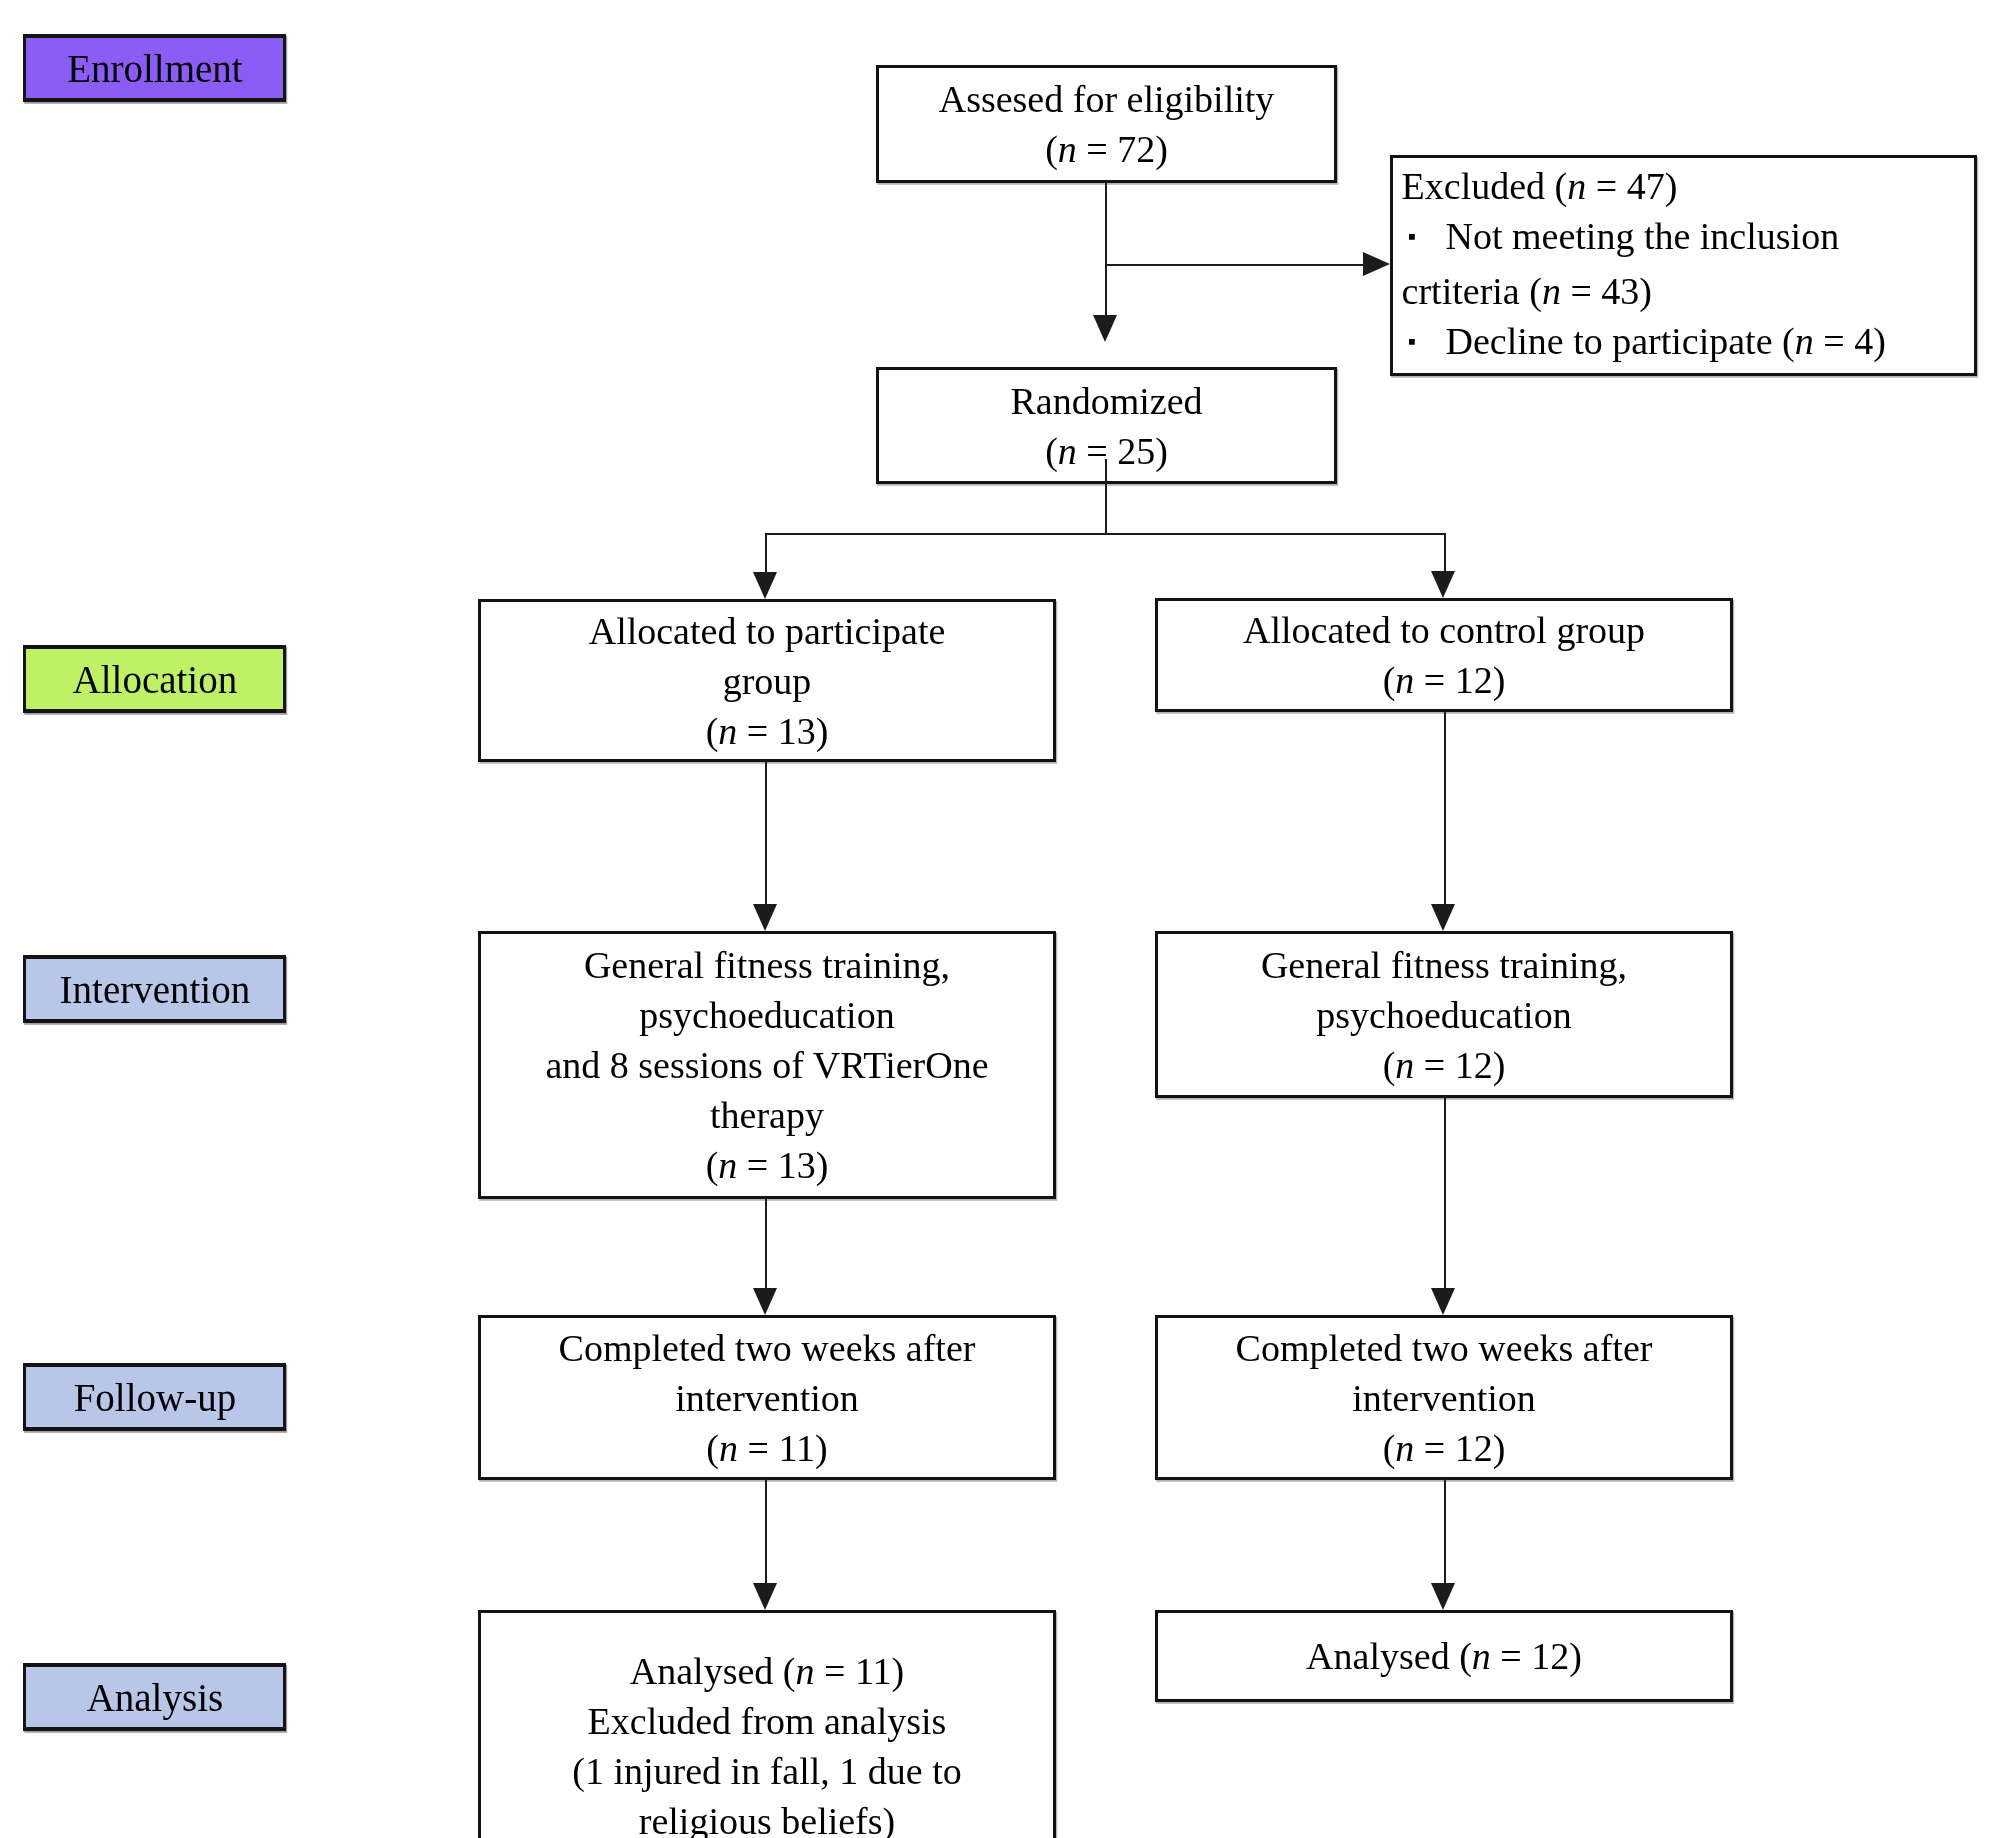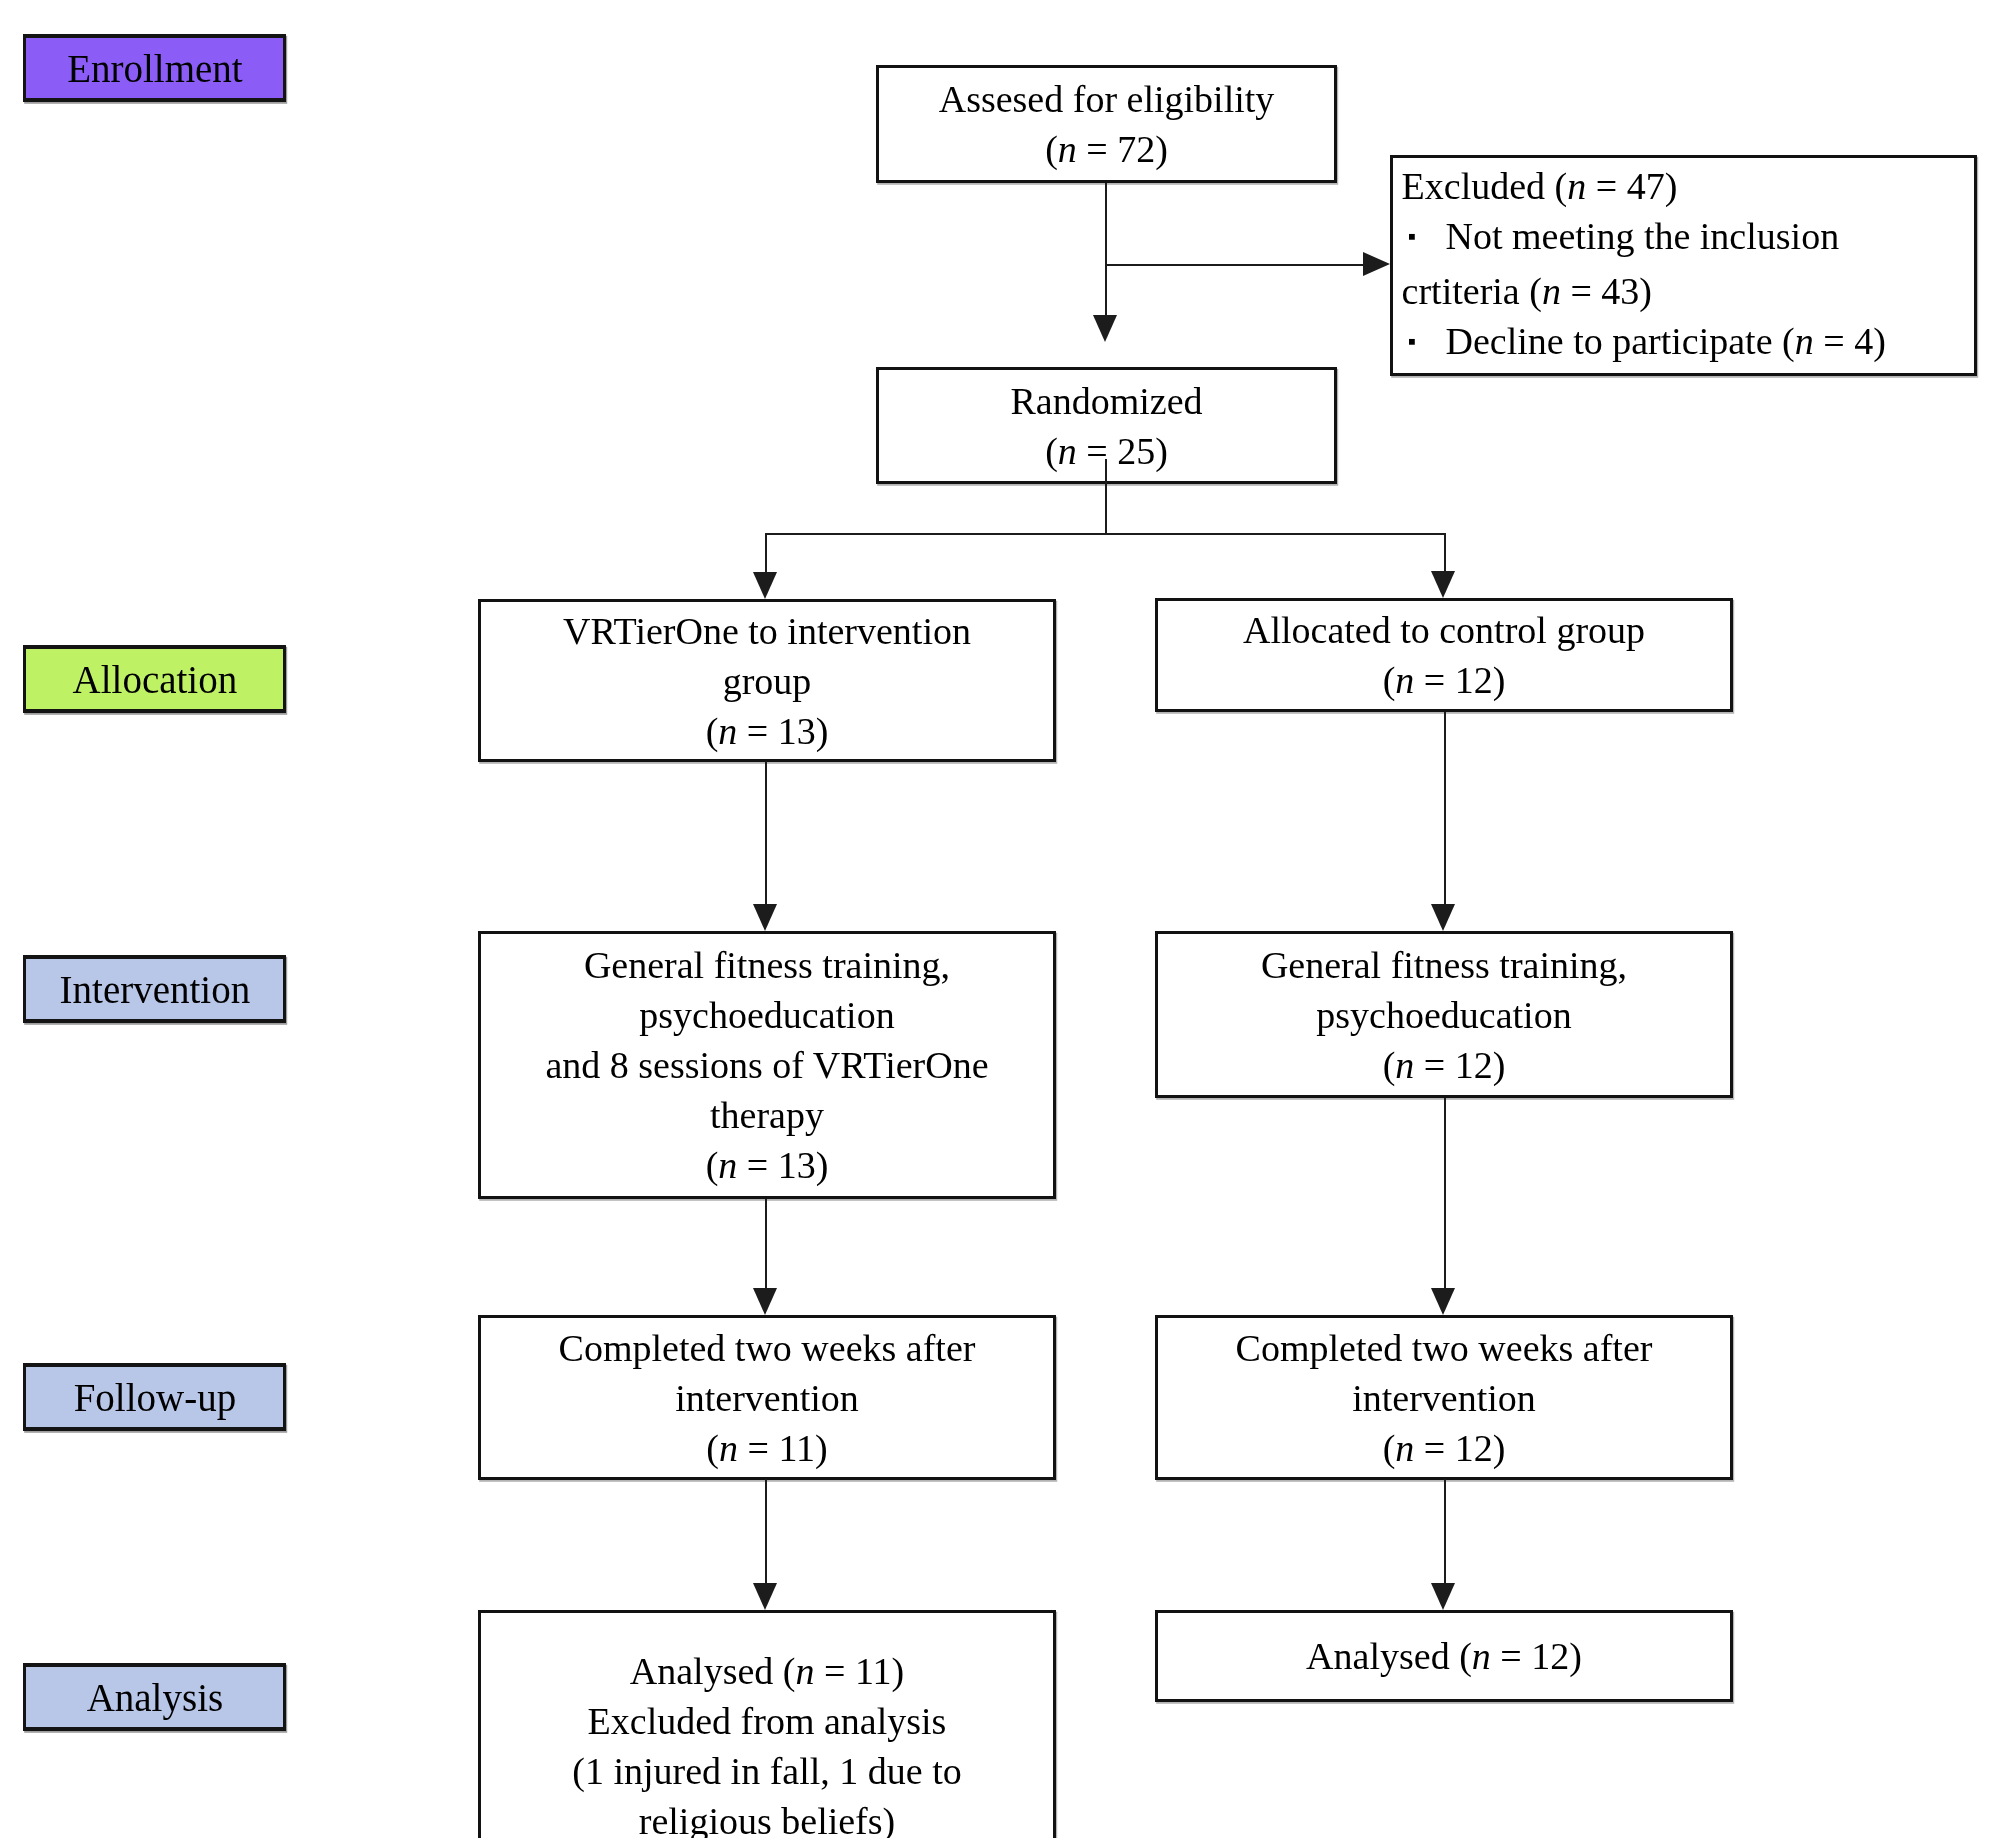--- a/index.html
+++ b/index.html
@@ -96,21 +96,21 @@
       <div class="line"><span>Excluded (</span><span class="it">n</span><span> = 47)</span></div>
       <div class="line"><span class="bullet">▪</span><span>Not meeting the inclusion</span></div>
       <div class="line"><span>crtiteria (</span><span class="it">n</span><span> = 43)</span></div>
       <div class="line"><span class="bullet">▪</span><span>Decline to participate (</span><span class="it">n</span><span> = 4)</span></div>
     </div>
   <div class="node" style="left:876px;top:342px;width:461px;height:117px;margin-top:25px;">
       <div class="line"><span>Randomized</span></div>
       <div class="line"><span>(</span><span class="it">n</span><span> = 25)</span></div>
     </div>
   <div class="node" style="left:478px;top:599px;width:578px;height:163px;">
-      <div class="line"><span>VRTierOne to intervention</span></div>
+      <div class="line"><span>Allocated to participate</span></div>
       <div class="line"><span>group</span></div>
       <div class="line"><span>(</span><span class="it">n</span><span> = 13)</span></div>
     </div>
   <div class="node" style="left:1155px;top:598px;width:578px;height:114px;">
       <div class="line"><span>Allocated to control group</span></div>
       <div class="line"><span>(</span><span class="it">n</span><span> = 12)</span></div>
     </div>
   <div class="node" style="left:478px;top:931px;width:578px;height:268px;">
       <div class="line"><span>General fitness training,</span></div>
       <div class="line"><span>psychoeducation</span></div>

